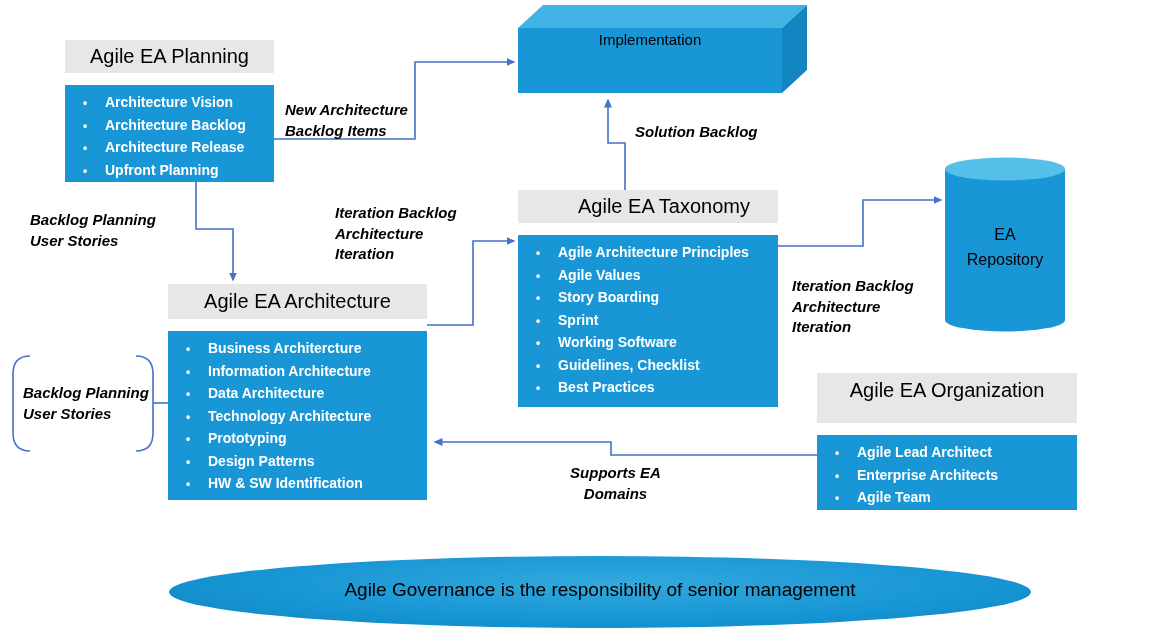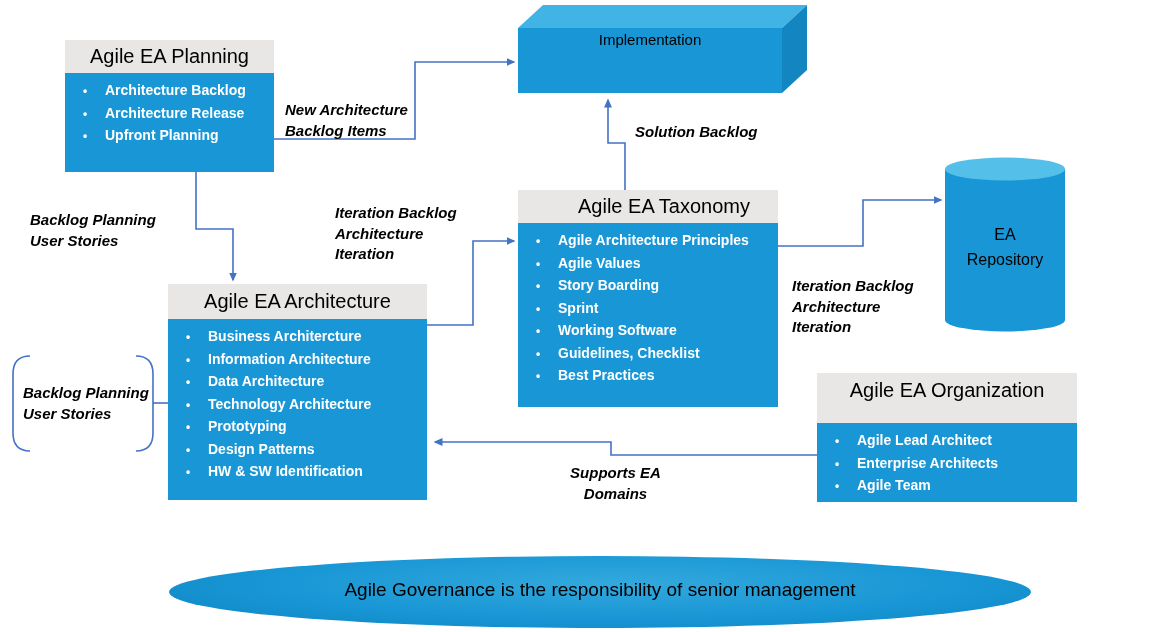--- a/index.html
+++ b/index.html
@@ -17,21 +17,21 @@
   }
   svg.layer{position:absolute;left:0;top:0;width:1152px;height:632px;}
   .flow{fill:none;stroke:var(--arrow-blue,#4472c4);stroke-width:1.6;}
   .bracket{fill:none;stroke:var(--arrow-blue,#4472c4);stroke-width:1.6;}
   .face-front{fill:var(--box-blue,#1896d5);}
   .face-top{fill:var(--box-top-face,#41b4e5);}
   .face-side{fill:var(--box-side-face,#1386c2);}
   .cyl-body{fill:var(--box-blue,#1896d5);}
   .cyl-top{fill:var(--cylinder-top,#54bfe9);}
 
-  .panel{position:absolute;display:flex;flex-direction:column;}
+  .panel{position:absolute;display:flex;flex-direction:column;gap:12px;}
   .panel-header{
     background:var(--header-gray,#e8e7e6);color:#000;height:50px;line-height:34px;
     text-align:center;font-size:20px;font-weight:400;flex:0 0 auto;white-space:nowrap;
   }
   .panel-list{
     background:var(--box-blue,#1896d5);flex:1 1 auto;margin:0;padding:7px 0 0 0;list-style:none;
   }
   .panel-list li{
     display:flex;align-items:baseline;color:#fff;font-size:14px;font-weight:700;line-height:21.5px;
   }
@@ -104,20 +104,23 @@
       <path class="bracket" d="M30,356 Q13,356 13,374 L13,433 Q13,451 30,451"></path>
       <path class="bracket" d="M136,356 Q153,356 153,374 L153,433 Q153,451 136,451"></path>
       <line class="bracket" x1="153" y1="403" x2="168" y2="403"></line>
     </g>
   </svg>
 
   <div class="panel" style="left:65px;top:40px;width:209px;height:132px;">
     <div class="panel-header" style="height:33px;line-height:33px;">Agile EA Planning</div>
     <ul class="panel-list">
       <li>
+          <span>Architecture Vision</span>
+        </li>
+      <li>
           <span>Architecture Backlog</span>
         </li>
       <li>
           <span>Architecture Release</span>
         </li>
       <li>
           <span>Upfront Planning</span>
         </li>
     </ul>
   </div>

